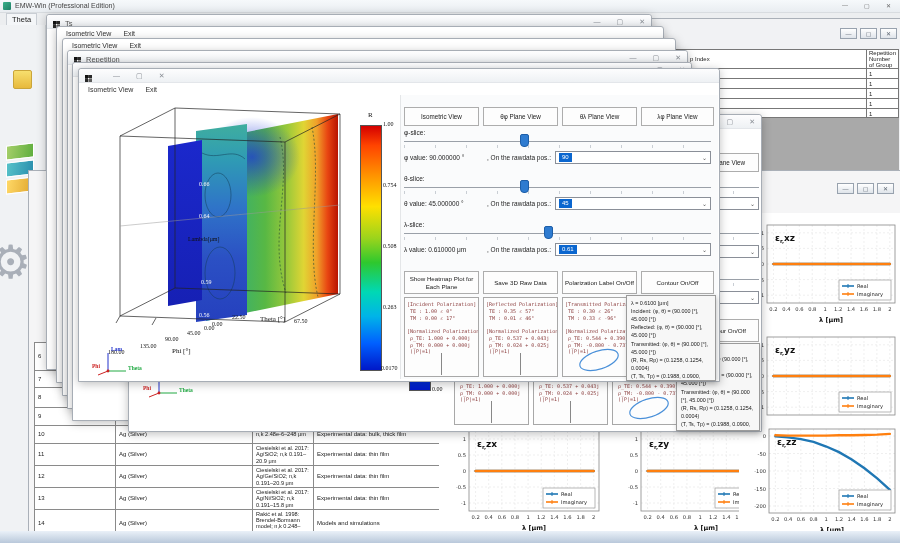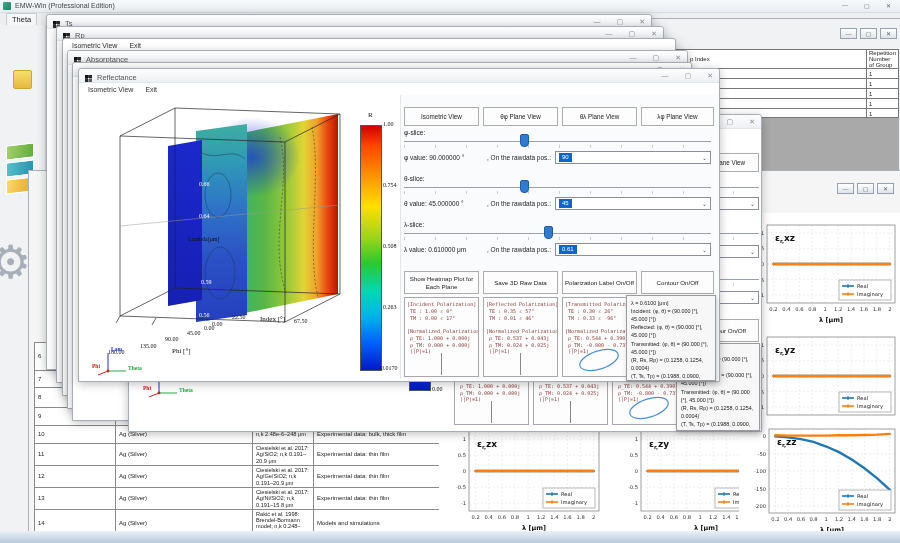--- a/index.html
+++ b/index.html
@@ -404,42 +404,35 @@
         <span class="tc">—</span>
         <span class="tc">▢</span>
         <span class="tc">✕</span>
       </div>
     <div class="mbar">
         <span>Isometric View</span>
         <span>Exit</span>
       </div>
   </div>
   <div class="win" style="left:56px;top:26px;width:606px;height:355px;z-index:4;">
-    <div class="tbar">
-        <span class="tico"></span>
-        <span class="ttl">Rp</span>
-        <span class="tc">—</span>
-        <span class="tc">▢</span>
-        <span class="tc">✕</span>
-      </div>
     <div class="mbar">
         <span>Isometric View</span>
         <span>Exit</span>
       </div>
   </div>
   <div class="win" style="left:62px;top:38px;width:612px;height:356px;z-index:5;">
     <div class="mbar">
         <span>Isometric View</span>
         <span>Exit</span>
       </div>
   </div>
   <div class="win" style="left:67px;top:50px;width:619px;height:357px;z-index:6;">
     <div class="tbar">
         <span class="tico"></span>
-        <span class="ttl">Absorptance</span>
+        <span class="ttl">Repetition</span>
         <span class="tc">—</span>
         <span class="tc">▢</span>
         <span class="tc">✕</span>
       </div>
     <div class="mbar">
         <span>Isometric View</span>
         <span>Exit</span>
       </div>
   </div>
   <div class="win" style="left:72px;top:62px;width:618px;height:357px;z-index:7;">
@@ -538,21 +531,20 @@
 Incident: (φ, θ) = (90.000 [°], 45.000 [°])
 Reflected: (φ, θ) = (90.000 [°], 45.000 [°])
 Transmitted: (φ, θ) = (90.000 [°], 45.000 [°])
 (R, Rs, Rp) = (0.1258, 0.1254, 0.0004)
 (T, Ts, Tp) = (0.1988, 0.0900, 0.1088)</div>
   </div>
 
   <div class="win" style="left:78px;top:68px;width:640px;height:312px;z-index:9;">
     <div class="tbar">
         <span class="tico"></span>
-        <span class="ttl">Reflectance</span>
         <span class="tc">—</span>
         <span class="tc">▢</span>
         <span class="tc">✕</span>
       </div>
     <div class="mbar">
         <span>Isometric View</span>
         <span>Exit</span>
       </div>
 
     <div class="abs" style="left:1px;top:26px;width:320px;height:284px;background:#fff;">
@@ -622,21 +614,21 @@
       <span class="plbl" style="left:28px;top:254px;">180.00</span>
       <span class="plbl" style="left:60px;top:248px;">135.00</span>
       <span class="plbl" style="left:85px;top:241px;">90.00</span>
       <span class="plbl" style="left:107px;top:235px;">45.00</span>
       <span class="plbl" style="left:124px;top:230px;">0.00</span>
       <span class="plbl" style="left:92px;top:252px;font-size:7px;">Phi [°]</span>
 
       <span class="plbl" style="left:132px;top:226px;">0.00</span>
       <span class="plbl" style="left:152px;top:219px;">22.50</span>
       <span class="plbl" style="left:214px;top:223px;">67.50</span>
-      <span class="plbl" style="left:180px;top:220px;font-size:7px;">Index [°]</span>
+      <span class="plbl" style="left:180px;top:220px;font-size:7px;">Theta [°]</span>
 
       <span class="plbl" style="left:119px;top:86px;color:#f8f8f8;">0.66</span>
       <span class="plbl" style="left:119px;top:118px;color:#f8f8f8;">0.64</span>
       <span class="plbl" style="left:121px;top:184px;color:#f8f8f8;">0.59</span>
       <span class="plbl" style="left:119px;top:217px;color:#f8f8f8;">0.56</span>
       <span class="plbl" style="left:108px;top:141px;color:#101010;">Lambda[μm]</span>
 
       <div class="abs" style="left:12px;top:250px;width:60px;height:32px;">
         <svg width="60" height="32">
           <line x1="16" y1="26" x2="16" y2="8" stroke="#2233cc" stroke-width="1"></line>

